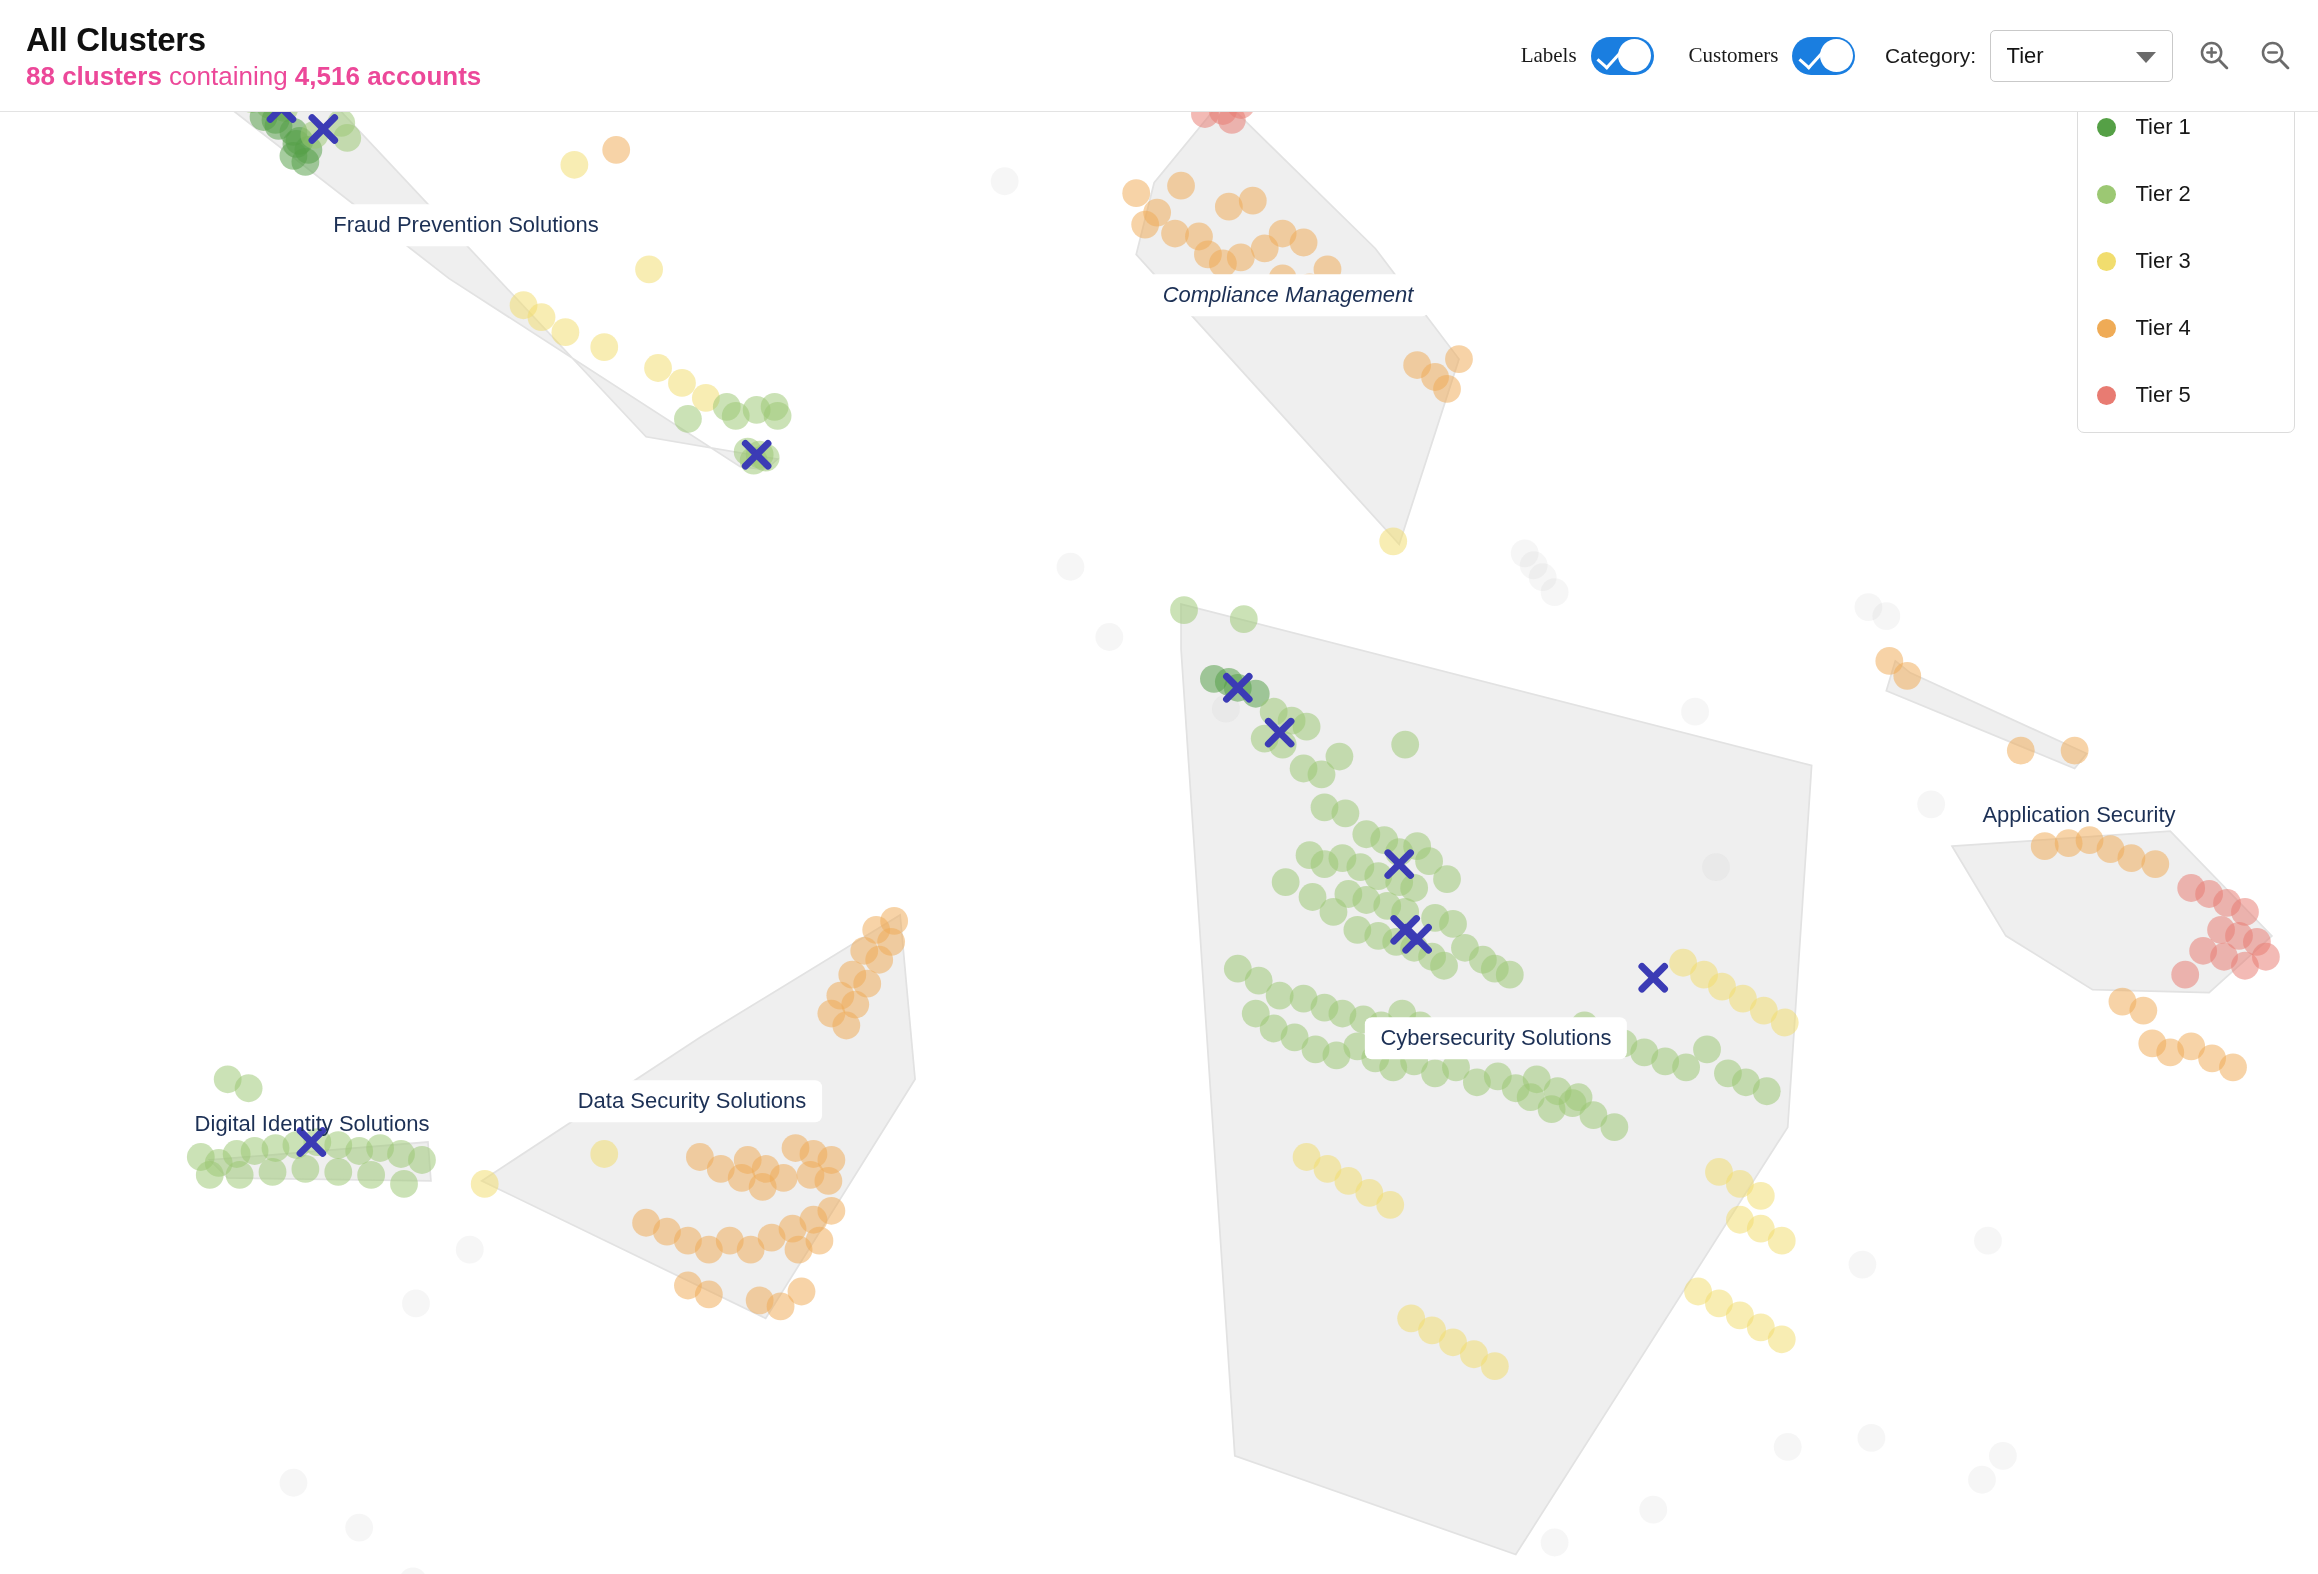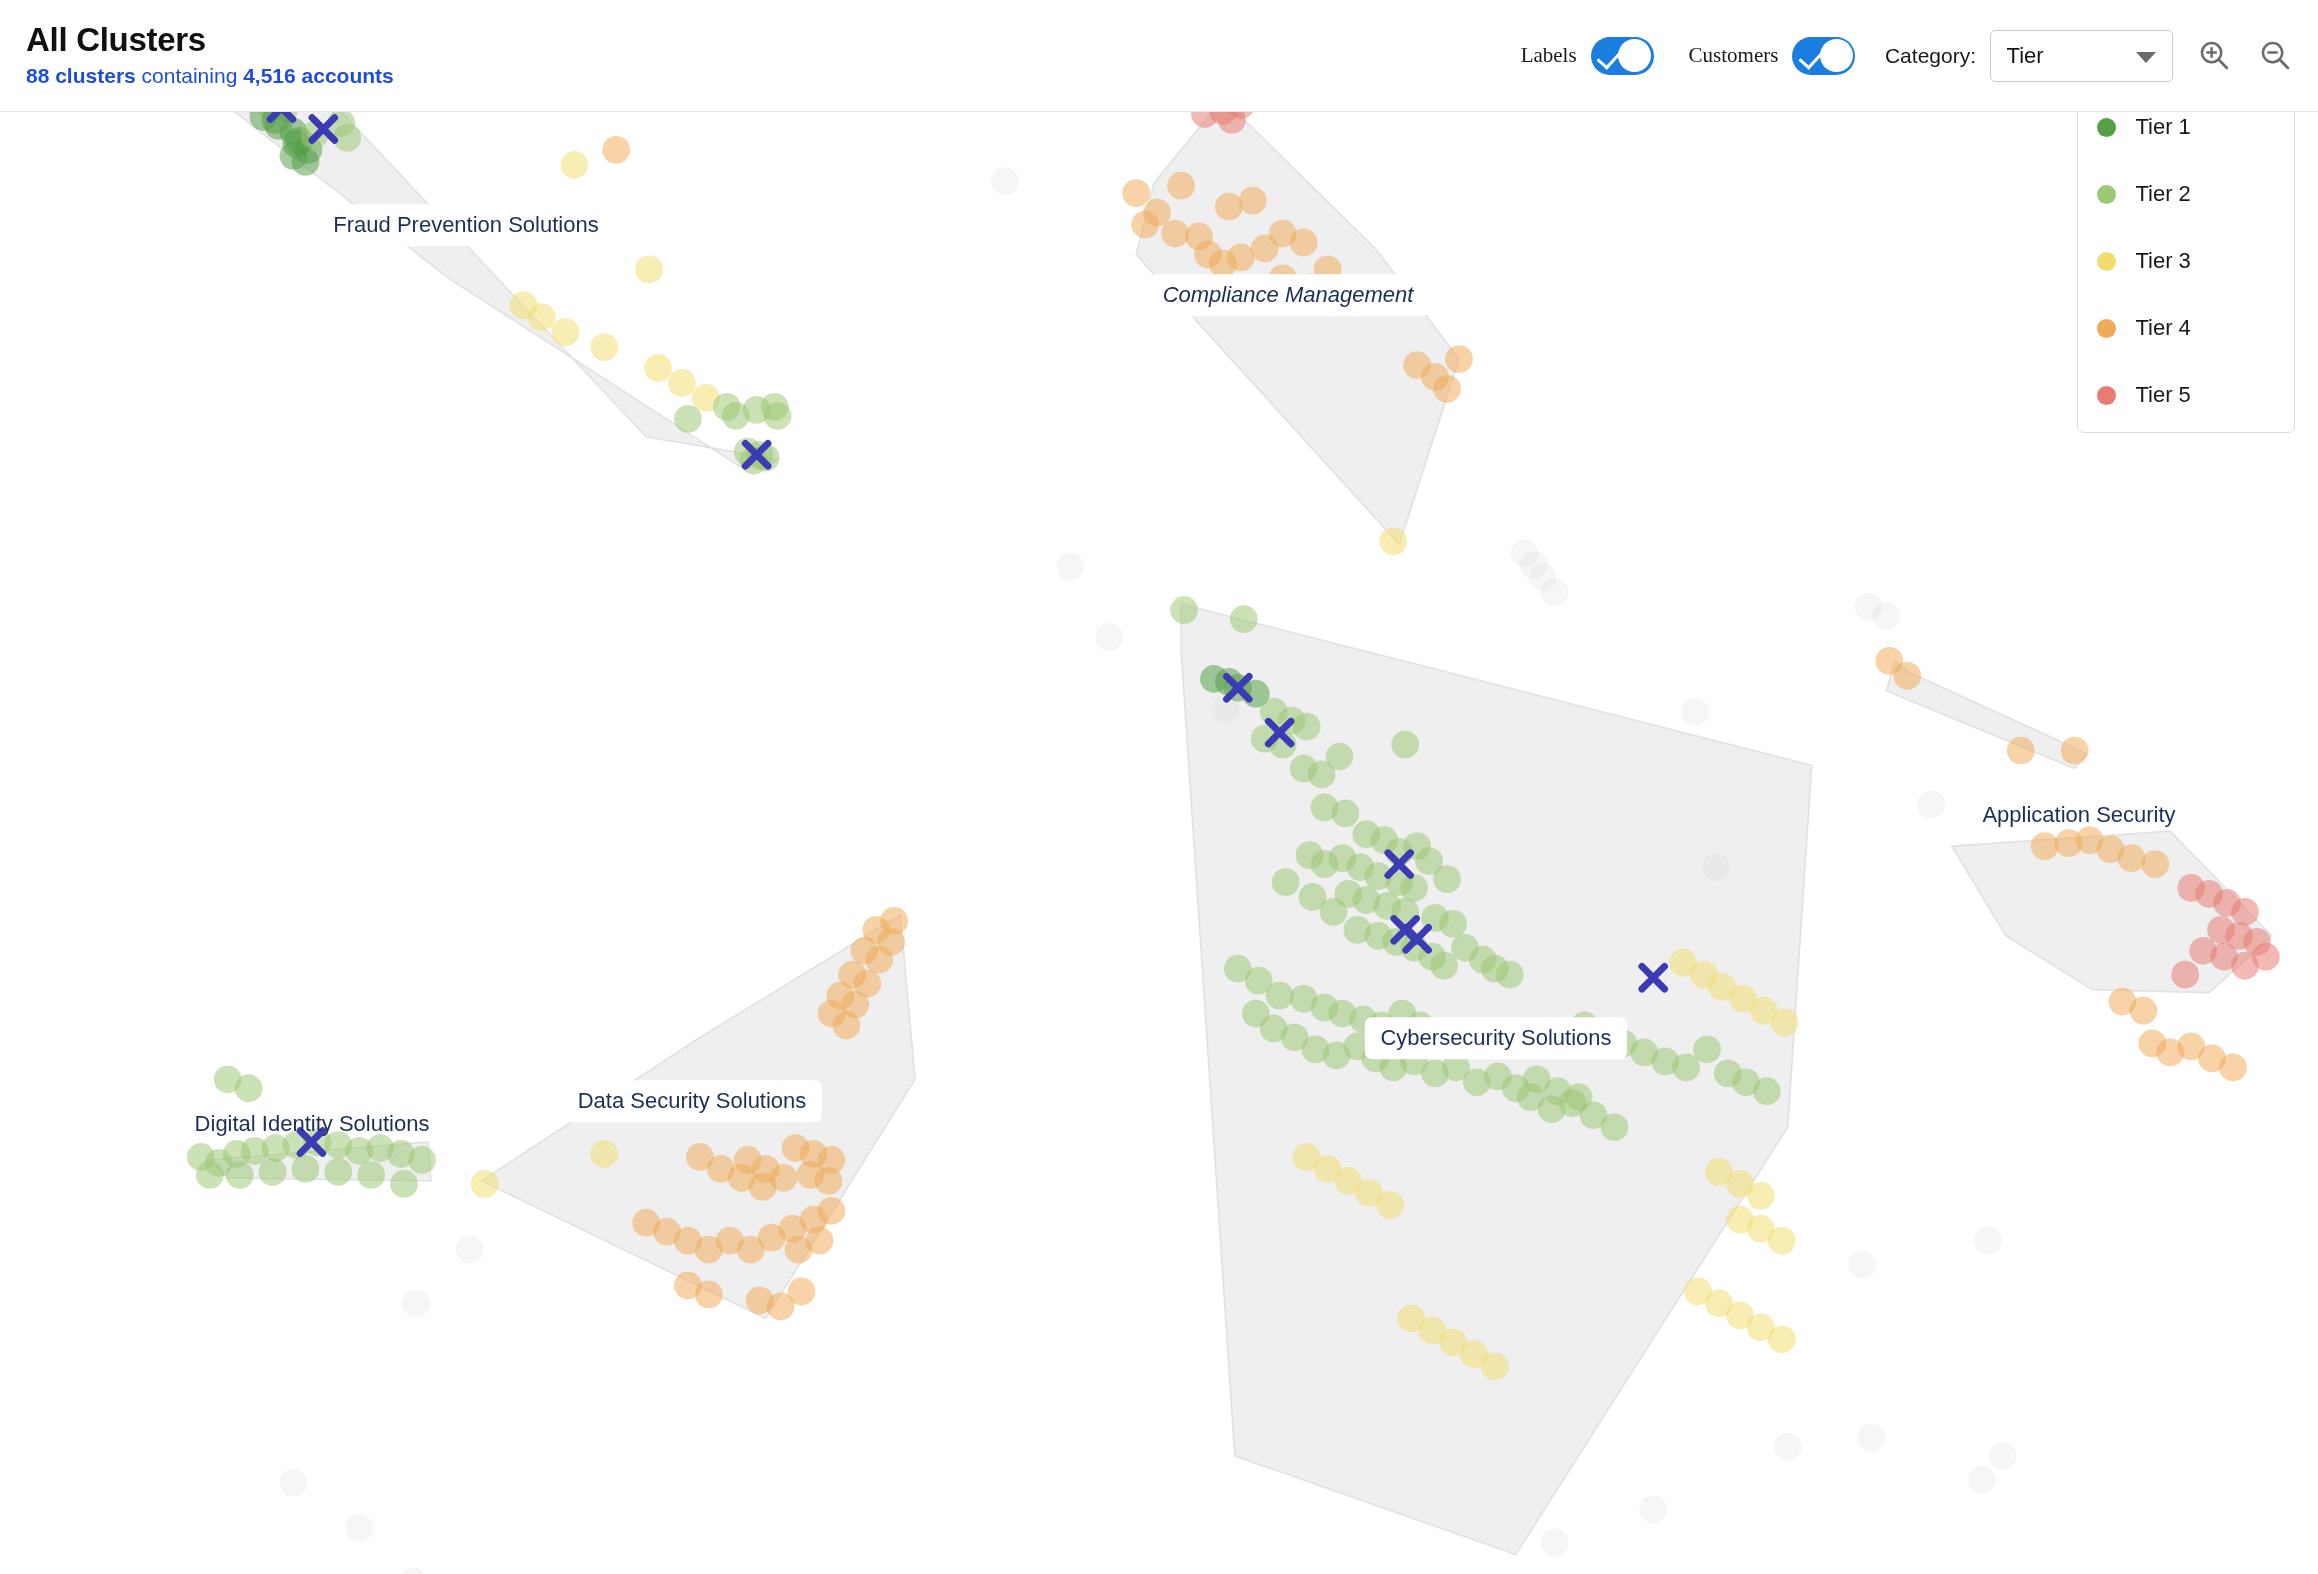--- a/index.html
+++ b/index.html
@@ -21,21 +21,21 @@
     background: #ffffff;
     border-bottom: 0.9px solid #e3e3e3;
     z-index: 40;
   }
   #title-block { position: absolute; left: 26px; top: 21px; }
   #page-title {
     font-size: 33px; font-weight: bold; color: #101010;
     letter-spacing: -0.3px; line-height: 38px;
   }
   #subtitle {
-    font-size: 21px; color: #1d4ed8; line-height: 26px; margin-top: 3.5px;
+    font-size: 26px; color: #ec4899; line-height: 26px; margin-top: 3.5px;
   }
   #subtitle .b { font-weight: bold; }
   #controls {
     position: absolute; right: 24px; top: 29.5px;
     display: flex; align-items: center; gap: 0px;
   }
   .ctrl-group { display: flex; align-items: center; font-family: Liberation Serif, serif; }
   .ctrl-label {
     font-size: 21px; color: #1a1a1a; margin-right: 14px; white-space: nowrap;
   }

